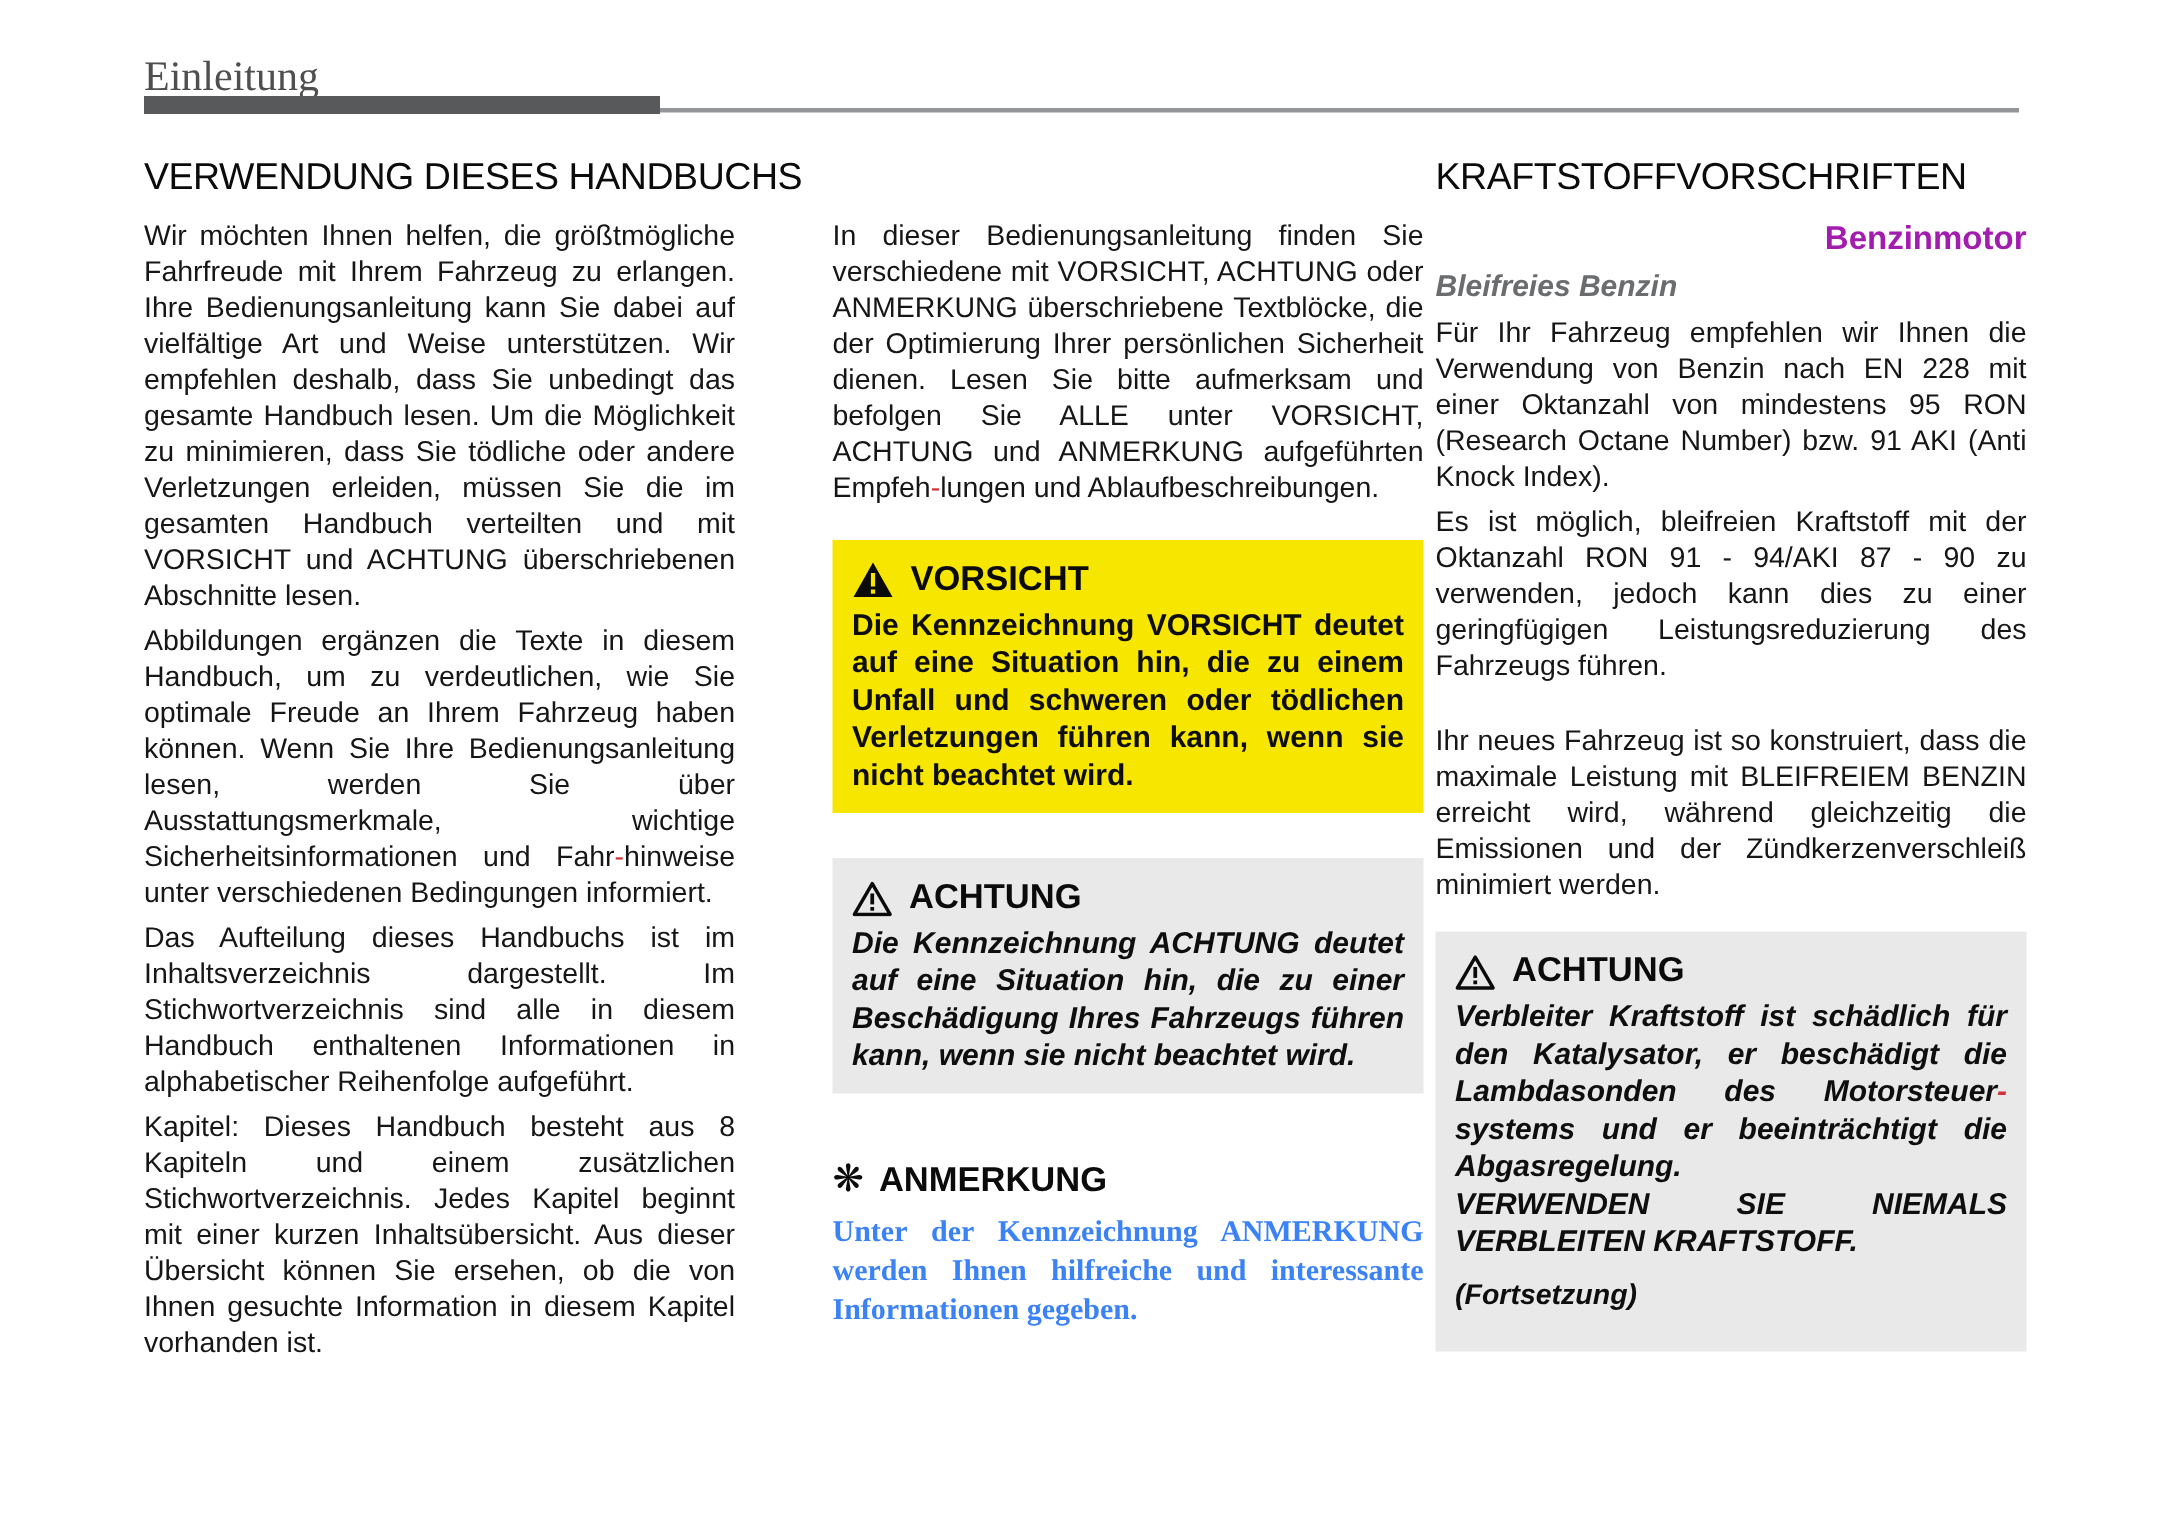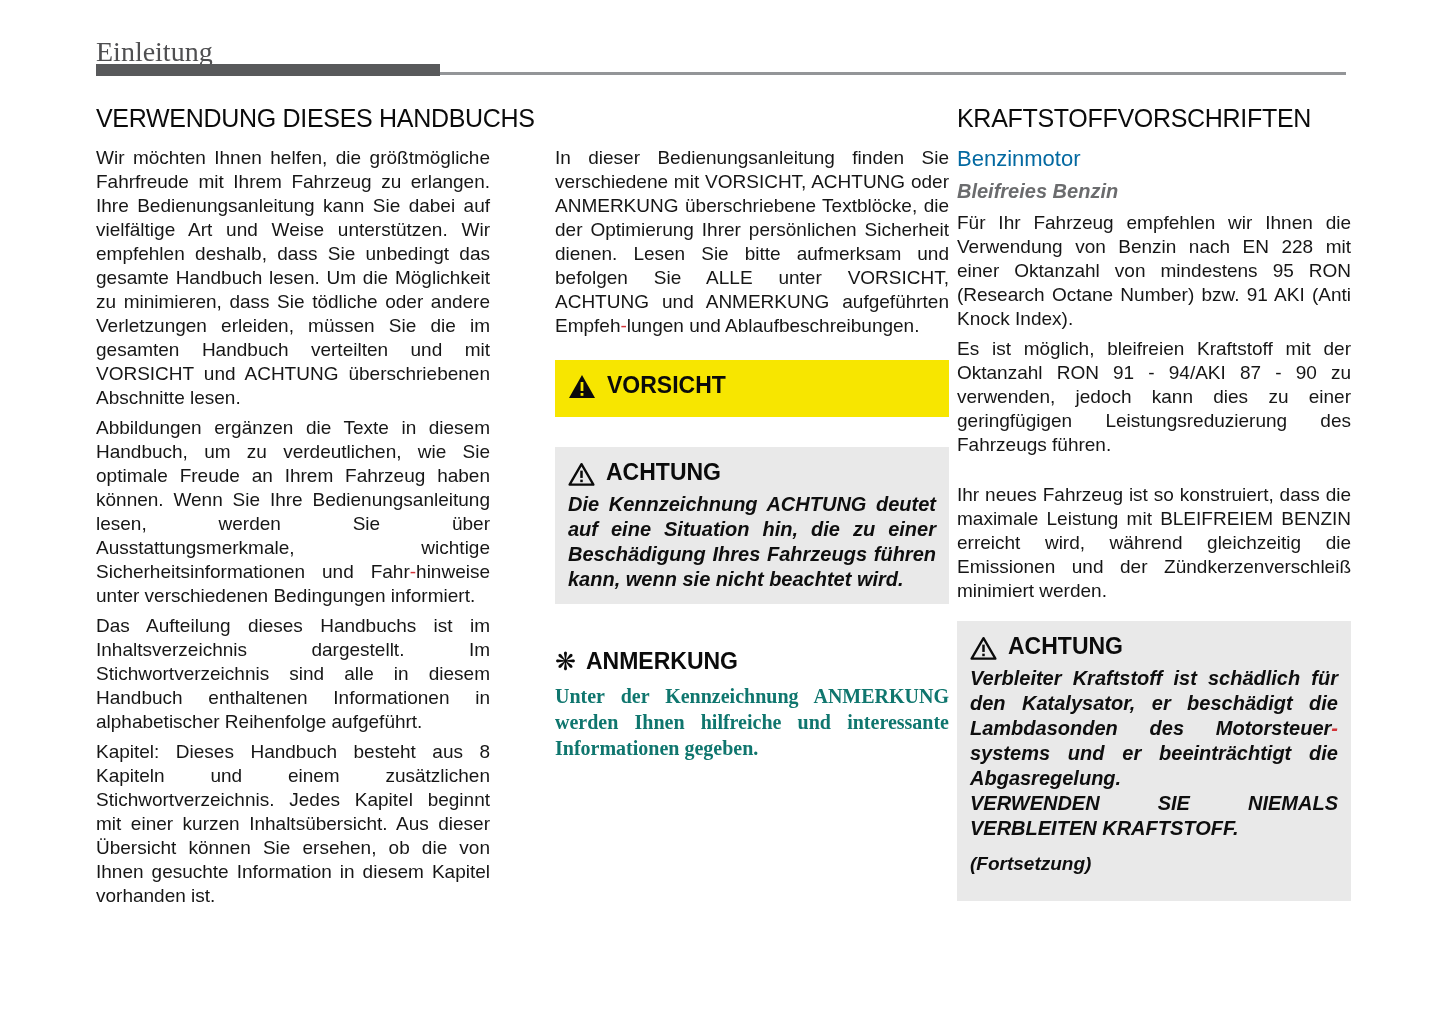--- a/index.html
+++ b/index.html
@@ -49,25 +49,25 @@
   .box-body.spaced{margin-bottom:10px;}
   .warn-icon{flex:0 0 auto;display:inline-flex;}
 
   
   .note-block{margin-top:44px;}
   .note-title-row{display:flex;align-items:center;gap:10px;margin-bottom:8px;}
   .note-icon{font-size:25px;line-height:1;color:#0b0b0b;}
   .note-title{font-size:23px;font-weight:bold;color:#0b0b0b;}
   .note-body{
     font-family:"Liberation Serif",serif;font-weight:bold;font-size:20px;
-    line-height:26px;text-align:justify;margin:0;color:#0f766e;
+    line-height:26px;text-align:justify;margin:0;color:#3b82f6;
   }
 
   
-  .subhead{font-size:22px;font-weight:normal;margin:12px 0 8px 0;color:#0369a1;}
+  .subhead{font-size:22px;font-weight:bold;margin:12px 0 8px 0;color:#a21caf;text-align:right;}
   .subhead-italic{
     font-size:20px;font-weight:bold;font-style:italic;color:#6b6c6e;margin:0 0 8px 0;
   }
   .para.gap-above{margin-top:26px;}
   .box-right{margin-top:18px;padding-bottom:26px;}
   .continuation{
     font-size:19px;font-weight:bold;font-style:italic;text-align:left;margin:12px 0 0 0;color:#0e0e0e;
   }
 
   
@@ -103,20 +103,21 @@
       <div class="box-title-row">
         <span class="warn-icon">
           <svg width="28" height="25" viewBox="0 0 28 25" aria-hidden="true">
             <path d="M14 1 L27 24 H1 Z" fill="#0b0b0b"></path>
             <rect x="12.6" y="8" width="2.8" height="9" fill="#f7e600"></rect>
             <rect x="12.6" y="19" width="2.8" height="2.8" fill="#f7e600"></rect>
           </svg>
         </span>
         <span class="box-title">VORSICHT</span>
       </div>
+      <p class="box-body"><span>Die Kennzeichnung VORSICHT deutet auf eine Situation hin, die zu einem Unfall und schweren oder tödlichen Verletzungen führen kann, wenn sie nicht beachtet wird.</span></p>
     </div>
 
     <div class="box box-gray mid">
       <div class="box-title-row">
         <span class="warn-icon">
           <svg width="27" height="24" viewBox="0 0 28 25" aria-hidden="true">
             <path d="M14 2.2 L26.4 23.6 H1.6 Z" fill="none" stroke="#0b0b0b" stroke-width="2.4" stroke-linejoin="round"></path>
             <rect x="12.7" y="9" width="2.6" height="7.6" fill="#0b0b0b"></rect>
             <rect x="12.7" y="18.4" width="2.6" height="2.6" fill="#0b0b0b"></rect>
           </svg>

